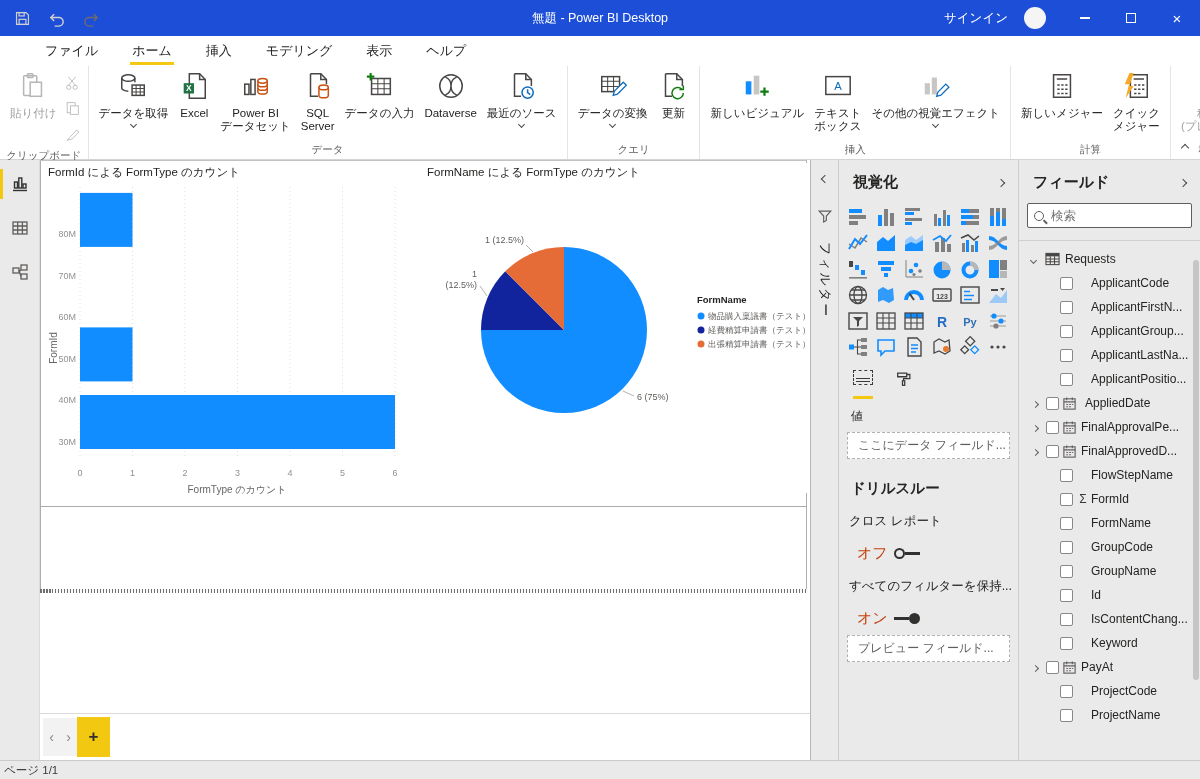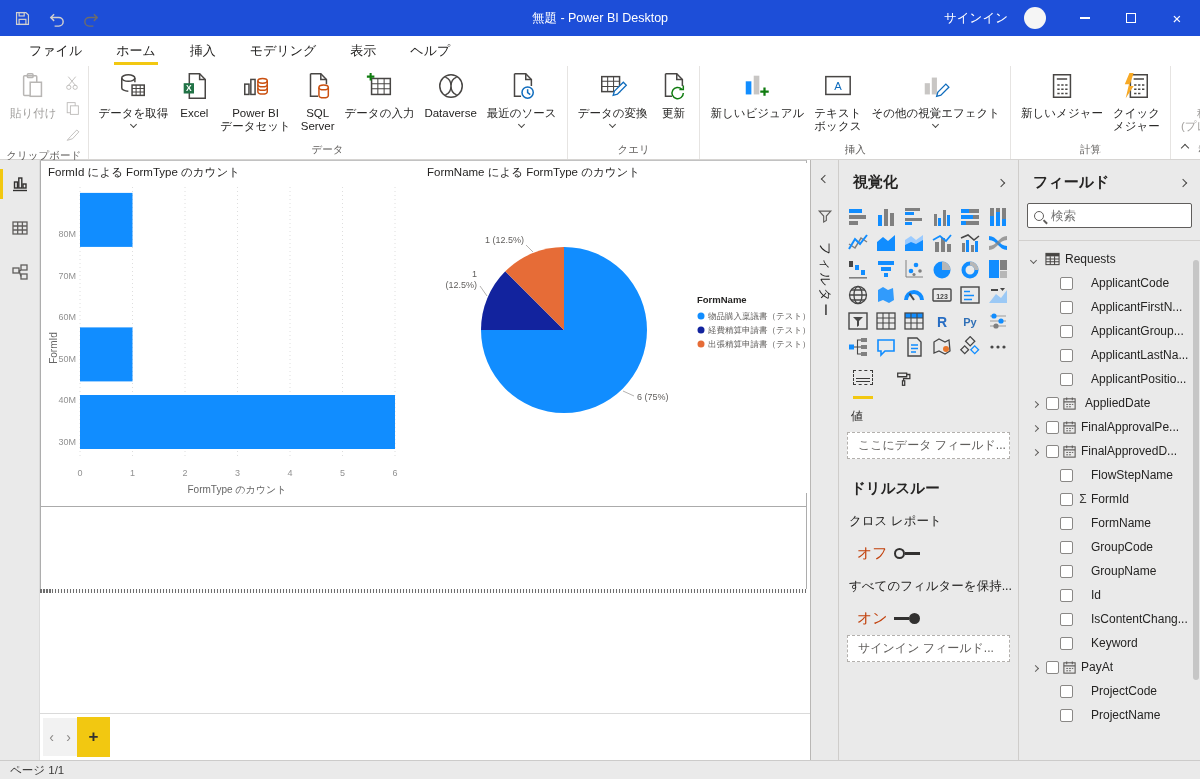--- a/index.html
+++ b/index.html
@@ -13,21 +13,21 @@
 .tb-icon{display:flex;align-items:center}
 .tb-title{position:absolute;left:0;width:100%;text-align:center;font-size:12.5px;color:#fff}
 .tb-right{margin-left:auto;display:flex;align-items:center;z-index:2}
 .signin{font-size:12.5px;color:#fff;padding:0 4px}
 .avatar{width:22px;height:22px;border-radius:50%;background:#f5f5f5;margin:0 16px 0 12px}
 .tb-btn{width:46px;height:36px;display:flex;align-items:center;justify-content:center;color:#fff;font-size:15px}
 .min-glyph{width:10px;height:1.5px;background:#fff;display:block}
 .max-glyph{width:10px;height:10px;border:1.2px solid #fff;display:block}
 
 
-.menubar{position:absolute;top:36px;left:0;width:100%;height:30px;background:#fff;display:flex;padding-left:12px}
+.menubar{position:absolute;top:36px;left:0;width:100%;height:30px;background:#fff;display:flex;padding-left:28px}
 .menu-tab{padding:0 17px;display:flex;align-items:center;font-size:13px;color:#252423;position:relative;cursor:default}
 .menu-tab.active{font-weight:400}
 .menu-tab.active:after{content:"";position:absolute;left:15px;right:15px;bottom:1px;height:3px;background:#f2c811}
 
 
 .ribbon{position:absolute;top:66px;left:0;width:100%;height:94px;background:#fff;border-bottom:1px solid #d6d4d2}
 .rb-groups{display:flex;height:100%}
 .rb-group{display:flex;flex-direction:column;border-right:1px solid #e6e4e2;padding:2px 5px 0}
 .rb-body{flex:1;display:flex;align-items:flex-start;justify-content:center}
 .rb-btn{display:flex;flex-direction:column;align-items:center;padding:3px 5px 0;min-width:42px}
@@ -97,21 +97,21 @@
 .search-glyph:after{content:"";position:absolute;width:5px;height:1.5px;background:#605e5c;transform:rotate(45deg);left:8px;top:9px}
 .fields-divider{margin-top:12px;border-top:1px solid #d2d0ce}
 #fields-list{margin-top:6px}
 .field-row{height:24px;display:flex;align-items:center;font-size:12px;color:#252423;white-space:nowrap;overflow:hidden}
 .field-row .chev{width:5px;height:5px;border-color:#605e5c;flex:none}
 .cbx{width:13px;height:13px;border:1.5px solid #8a8886;border-radius:2px;background:#fff;display:inline-block;flex:none}
 .sigma{font-size:12px;color:#3b3a39;width:14px;text-align:center;flex:none}
 .fp-scrollbar{position:absolute;right:1px;top:100px;width:6px;height:420px;background:#c6c6c6;border-radius:3px}
 
 
-.statusbar{position:absolute;left:0;bottom:0;width:100%;height:19px;background:#eaeaea;border-top:1px solid #cccbca;font-size:11.5px;color:#3b3a39;padding-left:10px;display:flex;align-items:center}
+.statusbar{position:absolute;left:0;bottom:0;width:100%;height:19px;background:#eaeaea;border-top:1px solid #cccbca;font-size:11.5px;color:#3b3a39;padding-left:4px;display:flex;align-items:center}
 </style>
 </head>
 <body>
 
 <div class="window">
 
   <div class="titlebar">
     <div class="tb-left">
       <span class="tb-icon">
         <svg width="17" height="17" viewBox="0 0 20 20" fill="none" stroke="#d2d0ce" stroke-width="1.4">
@@ -751,21 +751,21 @@
           </span>
       </div>
       <div class="drill-label">すべてのフィルターを保持...</div>
       <div class="toggle-row">
         <span>オン</span>
         <span class="tg on">
             <i class="track"></i>
             <i class="knob"></i>
           </span>
       </div>
-      <div class="drop-zone">サインイン フィールド...</div>
+      <div class="drop-zone">プレビュー フィールド...</div>
     </div>
 
     <div class="panel fields-panel">
       <div class="panel-header">
         <span>フィールド</span>
         <span class="chev right"></span>
       </div>
       <div class="search-box">
         <span class="search-glyph"></span>
         <input placeholder="検索" style="">

